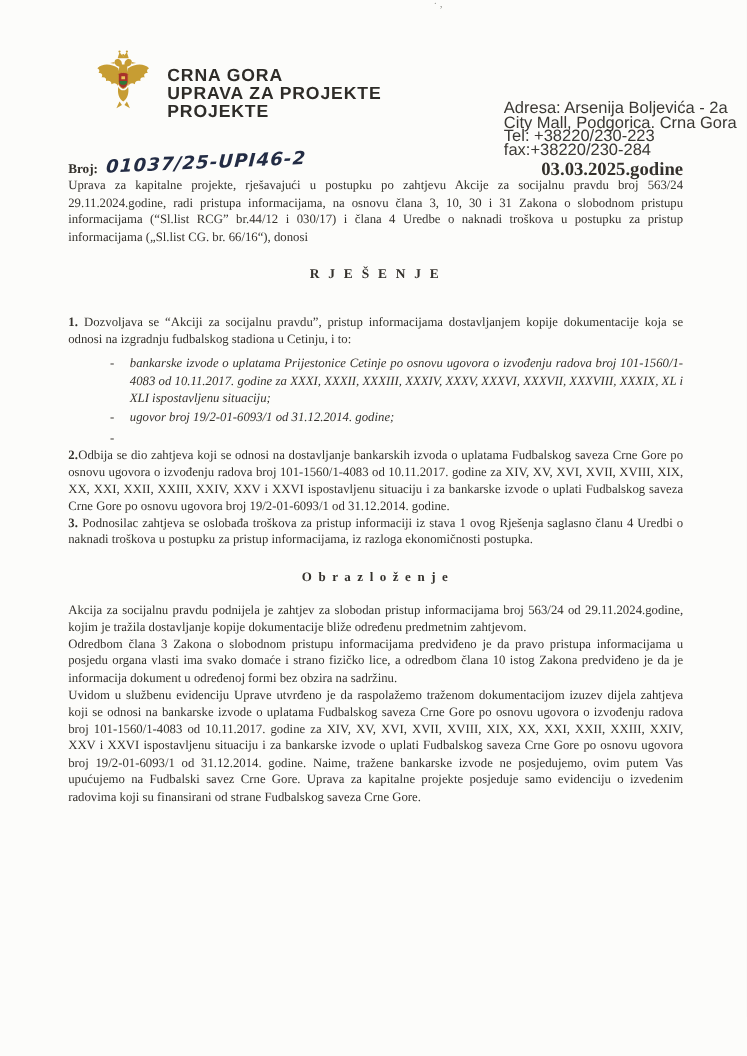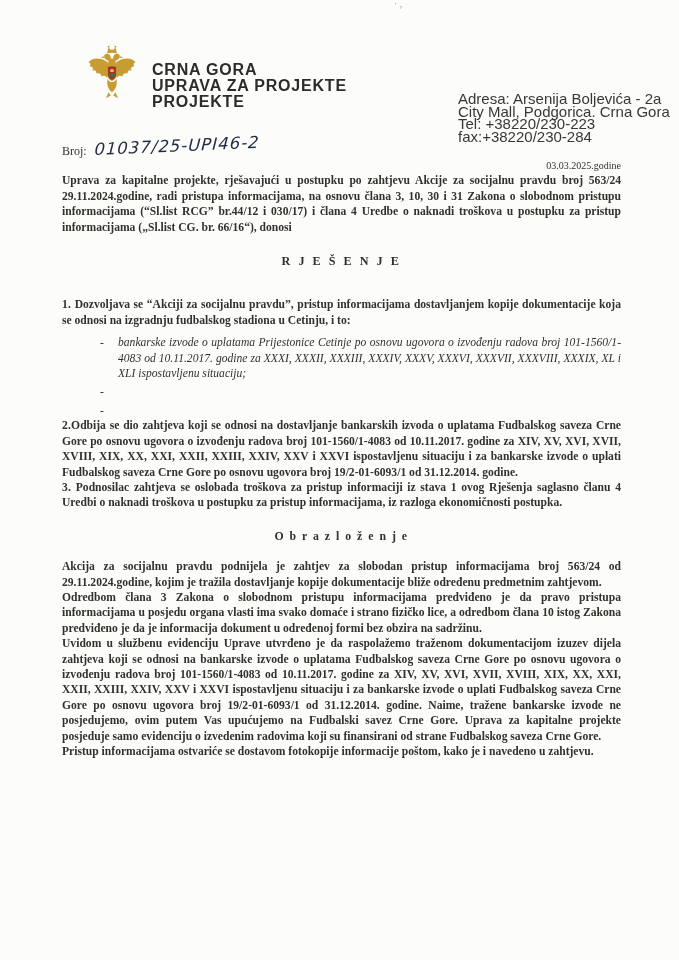--- a/index.html
+++ b/index.html
@@ -27,36 +27,36 @@
   .addr-block {
     position:absolute; left:458px; top:60px;
     font-family:"Liberation Sans", sans-serif;
     font-size:15px; line-height:12.5px; color:#3a3833;margin-top:33px;
   }
   
   .content {
     position:absolute; left:62px; right:58px; top:142px;
     font-size:11.6px; line-height:15.4px;
   }
-  .ref-row { display:flex; justify-content:space-between; align-items:flex-start; }
+  .ref-row { display:flex; justify-content:space-between; align-items:flex-end;font-weight:bold; }
   .ref-left { display:flex; align-items:baseline; }
   .ref-label { font-size:12px; }
   .handwritten {
     display:inline-block;
     margin-left:7px;
     font-family:"DejaVu Sans", sans-serif;
     font-style:italic;
     font-size:16.5px;
     letter-spacing:1px;
     color:#232c44;
     transform:rotate(-2.5deg) skewX(-6deg);
     transform-origin:left bottom;
   }
-  .ref-date { font-size:10px; margin-top:16px; }
-  p.doc { margin:0; text-align:justify;font-weight:bold; }
+  .ref-date { font-size:17px; margin-top:4px; }
+  p.doc { margin:0; text-align:justify; }
   .intro { margin-top:22px; }
   .center-title {
     text-align:center; font-weight:bold;
     letter-spacing:2.5px; font-size:12.2px;
     margin:19px 0 28px 0;
   }
   .center-sub {
     text-align:center; font-weight:bold;
     letter-spacing:1.5px; font-size:11.8px;
     margin:18px 0 15px 0;
@@ -129,31 +129,31 @@
 
     <p class="doc item"><b>1.</b> <span>Dozvoljava se “Akciji za socijalnu pravdu”, pristup informacijama dostavljanjem kopije dokumentacije koja se odnosi na izgradnju fudbalskog stadiona u Cetinju, i to:</span></p>
 
     <div class="bullets">
       <div class="bullet">
         <span class="dash">-</span>
         <span class="btext">bankarske izvode o uplatama Prijestonice Cetinje po osnovu ugovora o izvođenju radova broj 101-1560/1-4083 od 10.11.2017. godine za XXXI, XXXII, XXXIII, XXXIV, XXXV, XXXVI, XXXVII, XXXVIII, XXXIX, XL i XLI ispostavljenu situaciju;</span>
       </div>
       <div class="bullet">
         <span class="dash">-</span>
+        <span class="btext">ugovor broj 19/2-01-6093/1 od 31.12.2014. godine;</span>
       </div>
       <div class="bullet">
         <span class="dash">-</span>
       </div>
     </div>
 
     <p class="doc item"><b>2.</b><span>Odbija se dio zahtjeva koji se odnosi na dostavljanje bankarskih izvoda o uplatama Fudbalskog saveza Crne Gore po osnovu ugovora o izvođenju radova broj 101-1560/1-4083 od 10.11.2017. godine za XIV, XV, XVI, XVII, XVIII, XIX, XX, XXI, XXII, XXIII, XXIV, XXV i XXVI ispostavljenu situaciju i za bankarske izvode o uplati Fudbalskog saveza Crne Gore po osnovu ugovora broj 19/2-01-6093/1 od 31.12.2014. godine.</span></p>
 
     <p class="doc item"><b>3.</b> <span>Podnosilac zahtjeva se oslobađa troškova za pristup informaciji iz stava 1 ovog Rješenja saglasno članu 4 Uredbi o naknadi troškova u postupku za pristup informacijama, iz razloga ekonomičnosti postupka.</span></p>
 
     <div class="center-sub">O b r a z l o ž e n j e</div>
 
     <p class="doc expl-par">Akcija za socijalnu pravdu podnijela je zahtjev za slobodan pristup informacijama broj 563/24 od 29.11.2024.godine, kojim je tražila dostavljanje kopije dokumentacije bliže određenu predmetnim zahtjevom.</p>
     <p class="doc expl-par">Odredbom člana 3 Zakona o slobodnom pristupu informacijama predviđeno je da pravo pristupa informacijama u posjedu organa vlasti ima svako domaće i strano fizičko lice, a odredbom člana 10 istog Zakona predviđeno je da je informacija dokument u određenoj formi bez obzira na sadržinu.</p>
     <p class="doc expl-par">Uvidom u službenu evidenciju Uprave utvrđeno je da raspolažemo traženom dokumentacijom izuzev dijela zahtjeva koji se odnosi na bankarske izvode o uplatama Fudbalskog saveza Crne Gore po osnovu ugovora o izvođenju radova broj 101-1560/1-4083 od 10.11.2017. godine za XIV, XV, XVI, XVII, XVIII, XIX, XX, XXI, XXII, XXIII, XXIV, XXV i XXVI ispostavljenu situaciju i za bankarske izvode o uplati Fudbalskog saveza Crne Gore po osnovu ugovora broj 19/2-01-6093/1 od 31.12.2014. godine. Naime, tražene bankarske izvode ne posjedujemo, ovim putem Vas upućujemo na Fudbalski savez Crne Gore. Uprava za kapitalne projekte posjeduje samo evidenciju o izvedenim radovima koji su finansirani od strane Fudbalskog saveza Crne Gore.</p>
-    <p class="doc expl-par">Pristup informacijama ostvariće se dostavom fotokopije informacije poštom, kako je i navedeno u zahtjevu.</p>
 
   </div>
 </div>
 
 </body></html>

